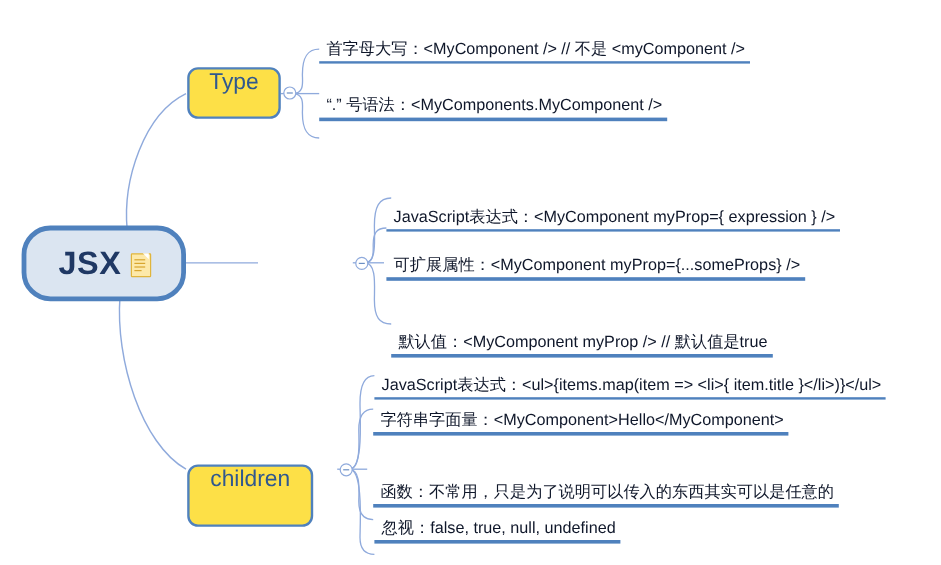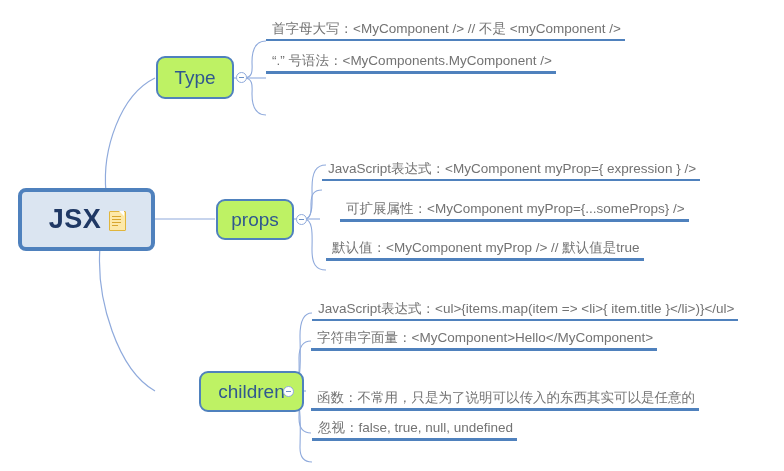--- a/index.html
+++ b/index.html
@@ -29,52 +29,52 @@
   
   .root-node {
     position: absolute;
     box-sizing: border-box;
     display: flex;
     align-items: center;
     justify-content: center;
     gap: 8px;
     background: #dbe5f1;
     border: 4px solid #4f81bd;
-    border-radius: 8px;
+    border-radius: 24px;
     color: #1f3864;
     font-size: 27px;
     font-weight: bold;
     letter-spacing: 0.5px;
   }
 
   
   .branch-node {
     position: absolute;
     box-sizing: border-box;
     display: flex;
-    align-items: center;
     justify-content: center;
-    background: #bef264;
+    background: #fde047;
     border: 2px solid #4f81bd;
     border-radius: 9px;
     color: #30588f;
     font-size: 19px;
     white-space: nowrap;
   }
 
   
   .leaf {
     position: absolute;
     box-sizing: border-box;
-    color: #737373;
+    color: #0f172a;
     font-size: 13.5px;
     line-height: 17px;
     white-space: nowrap;
     padding: 0 4px 2px 6px;
     border-bottom: 3px solid #4f81bd;
+    margin-top: 12px;
   }
   .leaf.thin {
     border-bottom: 2px solid #4f81bd;
   }
 
   
   .collapse-btn {
     position: absolute;
     width: 11px;
     height: 11px;
@@ -172,32 +172,29 @@
       <span class="fold"></span>
     </span>
   </div>
 
   <div class="branch-node" style="left:156px; top:56px; width:78px; height:43px;">
     <span>Type</span>
   </div>
   <div class="collapse-btn" style="left:236px; top:72px;"></div>
 
   <div class="leaf thin" style="left:266px; top:20px;">首字母大写：&lt;MyComponent /&gt;    // 不是 &lt;myComponent /&gt;</div>
-  <div class="leaf" style="left:266px; top:52px;">“.” 号语法：&lt;MyComponents.MyComponent /&gt;</div>
-
-  <div class="branch-node" style="left:216px; top:199px; width:78px; height:41px;">
-    <span>props</span>
-  </div>
+  <div class="leaf" style="left:266px; top:67px;">“.” 号语法：&lt;MyComponents.MyComponent /&gt;</div>
+
   <div class="collapse-btn" style="left:296px; top:214px;"></div>
 
   <div class="leaf thin" style="left:322px; top:160px;">JavaScript表达式：&lt;MyComponent myProp={ expression } /&gt;</div>
-  <div class="leaf" style="left:340px; top:200px;">可扩展属性：&lt;MyComponent myProp={...someProps} /&gt;</div>
-  <div class="leaf" style="left:326px; top:239px;">默认值：&lt;MyComponent myProp /&gt;     // 默认值是true</div>
-
-  <div class="branch-node" style="left:156px; top:371px; width:105px; height:41px;margin-left:43px;">
+  <div class="leaf" style="left:322px; top:200px;">可扩展属性：&lt;MyComponent myProp={...someProps} /&gt;</div>
+  <div class="leaf" style="left:326px; top:264px;">默认值：&lt;MyComponent myProp /&gt;     // 默认值是true</div>
+
+  <div class="branch-node" style="left:156px; top:387px; width:105px; height:52px;">
     <span>children</span>
   </div>
   <div class="collapse-btn" style="left:283px; top:386px;"></div>
 
   <div class="leaf" style="left:311px; top:329px;">字符串字面量：&lt;MyComponent&gt;Hello&lt;/MyComponent&gt;</div>
   <div class="leaf thin" style="left:312px; top:300px;">JavaScript表达式：&lt;ul&gt;{items.map(item =&gt;  &lt;li&gt;{ item.title }&lt;/li&gt;)}&lt;/ul&gt;</div>
   <div class="leaf" style="left:311px; top:389px;">函数：不常用，只是为了说明可以传入的东西其实可以是任意的</div>
   <div class="leaf" style="left:312px; top:419px;">忽视：false, true, null, undefined</div>
 
 </div>

